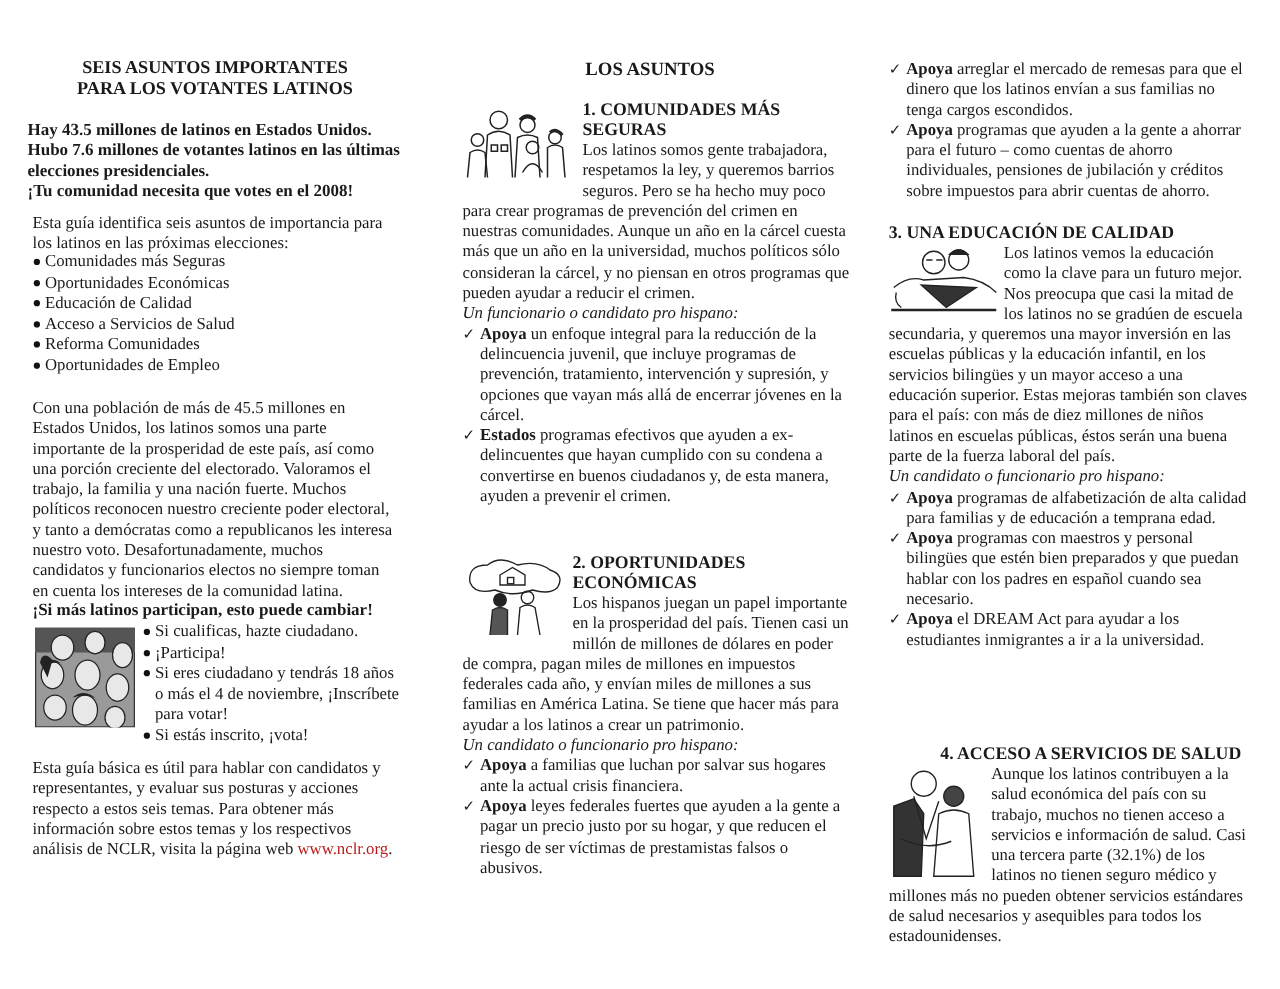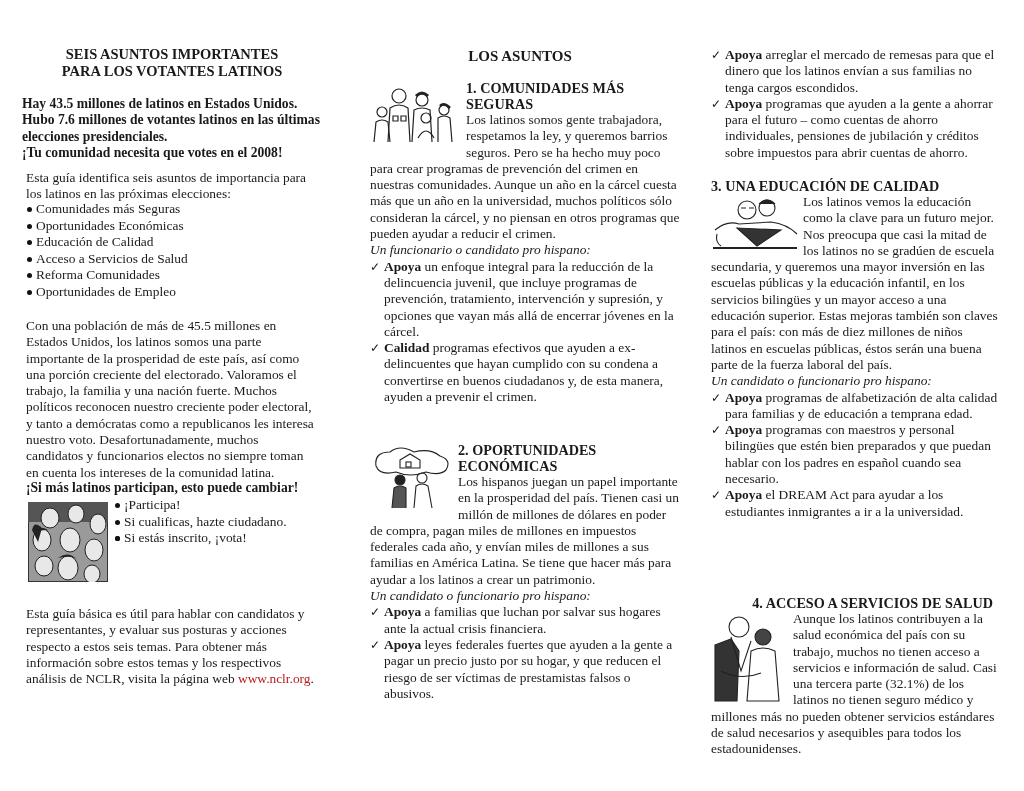--- a/index.html
+++ b/index.html
@@ -74,23 +74,23 @@
       </g>
       <g fill="#222">
         <path d="M8 30 Q14 22 22 30 Q20 26 8 30Z"></path>
         <path d="M30 56 Q40 48 50 58 Q44 52 30 56Z"></path>
         <path d="M4 28 Q6 18 14 26 L10 40 Z"></path>
       </g>
     </svg>
   </div>
 
   <ul class="bullets abs" style="top:497px; left:88px; width:210px;">
+    <li><span class="dot"></span><span>Si cualificas, hazte ciudadano.</span></li>
     <li><span class="dot"></span><span>¡Participa!</span></li>
-    <li><span class="dot"></span><span>Si cualificas, hazte ciudadano.</span></li>
-    <li><span class="dot"></span></li>
+    <li><span class="dot"></span><span>Si eres ciudadano y tendrás 18 años o más el 4 de noviembre, ¡Inscríbete para votar!</span></li>
     <li><span class="dot"></span><span>Si estás inscrito, ¡vota!</span></li>
   </ul>
 
   <p class="t abs" style="top:606px; left:0; width:292px;"><span>Esta guía básica es útil para hablar con candidatos y representantes, y evaluar sus posturas y acciones respecto a estos seis temas. Para obtener más información sobre estos temas y los respectivos análisis de NCLR, visita la página web </span><a class="link">www.nclr.org</a><span>.</span></p>
 </div>
 
 <div class="col col2">
   <div class="h-main abs" style="top:48px; left:0; width:300px; font-size:15px;">LOS ASUNTOS</div>
 
   <div class="abs" style="top:80px; left:0; width:310px;">
@@ -112,21 +112,21 @@
       </svg>
     </div>
     <div class="h-sec">
       <div>1. COMUNIDADES MÁS</div>
       <div>SEGURAS</div>
     </div>
     <p class="t" style="text-indent:0;">Los latinos somos gente trabajadora, respetamos la ley, y queremos barrios seguros. Pero se ha hecho muy poco para crear programas de prevención del crimen en nuestras comunidades. Aunque un año en la cárcel cuesta más que un año en la universidad, muchos políticos sólo consideran la cárcel, y no piensan en otros programas que pueden ayudar a reducir el crimen.</p>
     <p class="subhead" style="clear:both;">Un funcionario o candidato pro hispano:</p>
     <ul class="checks">
       <li><span class="ck">✓</span><b>Apoya</b><span> un enfoque integral para la reducción de la delincuencia juvenil, que incluye programas de prevención, tratamiento, intervención y supresión, y opciones que vayan más allá de encerrar jóvenes en la cárcel.</span></li>
-      <li><span class="ck">✓</span><b>Calidad</b><span> programas efectivos que ayuden a ex-delincuentes que hayan cumplido con su condena a convertirse en buenos ciudadanos y, de esta manera, ayuden a prevenir el crimen.</span></li>
+      <li><span class="ck">✓</span><b>Estados</b><span> programas efectivos que ayuden a ex-delincuentes que hayan cumplido con su condena a convertirse en buenos ciudadanos y, de esta manera, ayuden a prevenir el crimen.</span></li>
     </ul>
   </div>
 
   <div class="abs" style="top:442px; left:0; width:310px;">
     <div class="float-img" style="width:84px; height:66px; margin-right:4px; margin-top:4px;">
       <svg width="82" height="64" viewBox="0 0 82 64" fill="none" stroke="#222" stroke-width="1.1">
         <path d="M6 20 Q4 6 20 6 Q30 -2 44 6 Q60 2 70 10 Q82 14 76 24 Q70 30 56 26 Q40 32 26 26 Q10 30 6 20Z"></path>
         <path d="M30 14 L40 8 L50 14 L50 22 L30 22 Z"></path>
         <rect x="36" y="16" width="5" height="5"></rect>
         <circle cx="30" cy="34" r="5" fill="#222"></circle>

